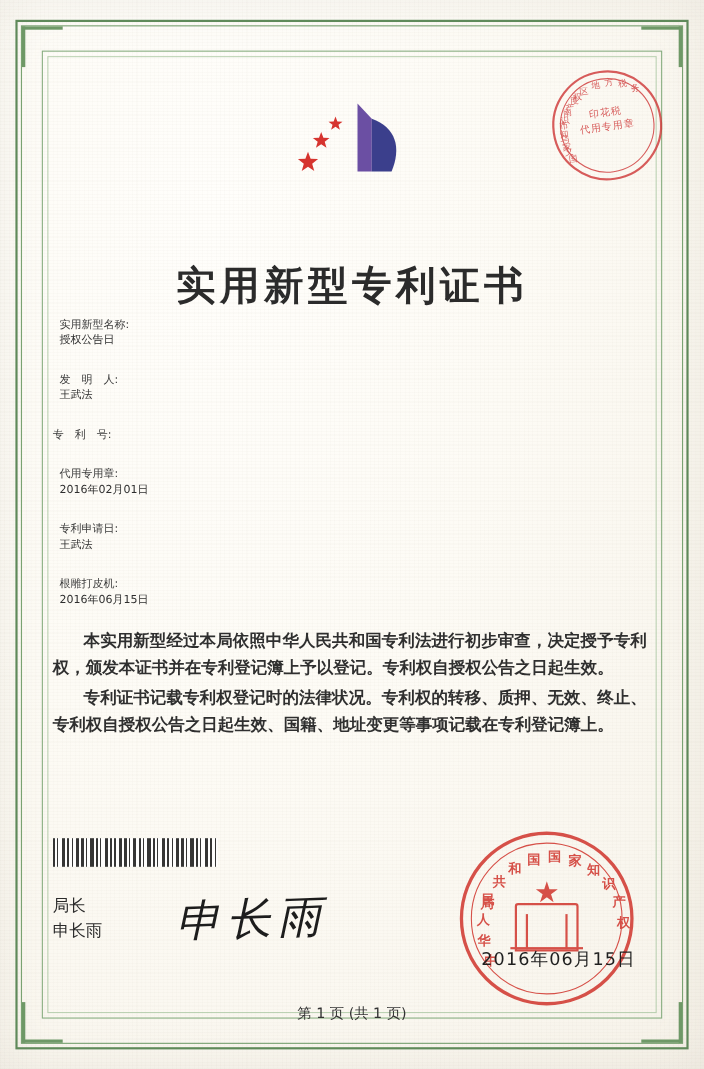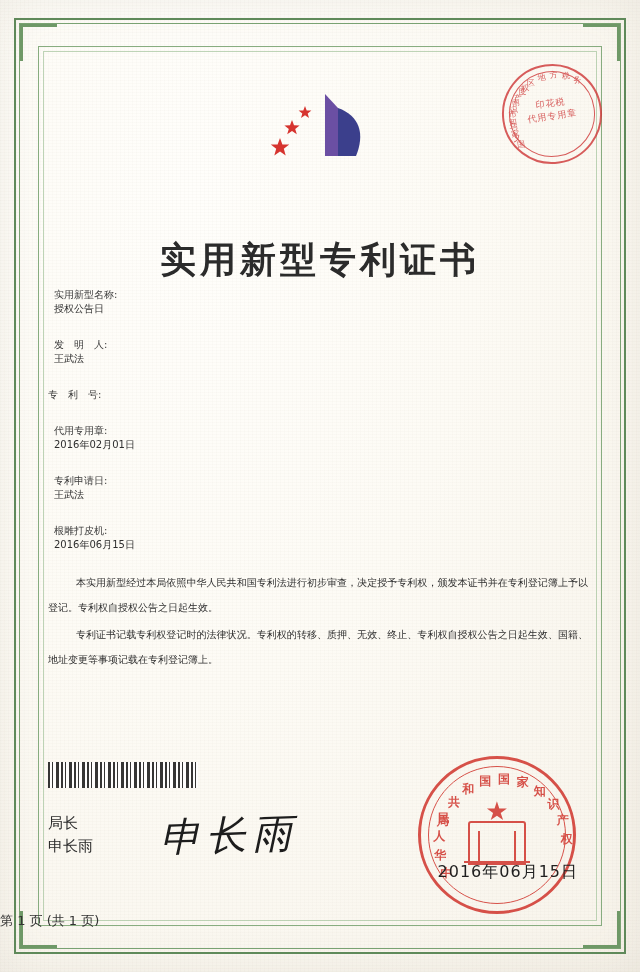--- a/index.html
+++ b/index.html
@@ -179,25 +179,26 @@
     margin-left: 6px;
     color: #2e2e2e;
   }
 
   
   .body-text {
     position: absolute;
     left: 48px;
     right: 52px;
     top: 570px;
-    font-size: 10px;
+    font-size: 15px;
     line-height: 25px;
     color: #2f2f2f;
     text-align: justify;
     font-family: "DejaVu Sans", "Liberation Sans", sans-serif;
+    font-weight: bold;
   }
   .body-text p {
     margin: 0 0 2px 0;
     text-indent: 28px;
   }
 
   
   .barcode {
     position: absolute;
     left: 48px;
@@ -308,20 +309,21 @@
     color: #1f1f1f;
     font-family: "DejaVu Sans", "Liberation Sans", sans-serif;
     letter-spacing: 1px;
   }
 
   
   .page-footer {
     position: absolute;
     left: 0; right: 0;
     bottom: 42px;
+    text-align: center;
     font-size: 13px;
     color: #333333;
     font-family: "DejaVu Sans", "Liberation Sans", sans-serif;
   }
 
   
   #vignette {
     position: absolute;
     inset: 0;
     pointer-events: none;

